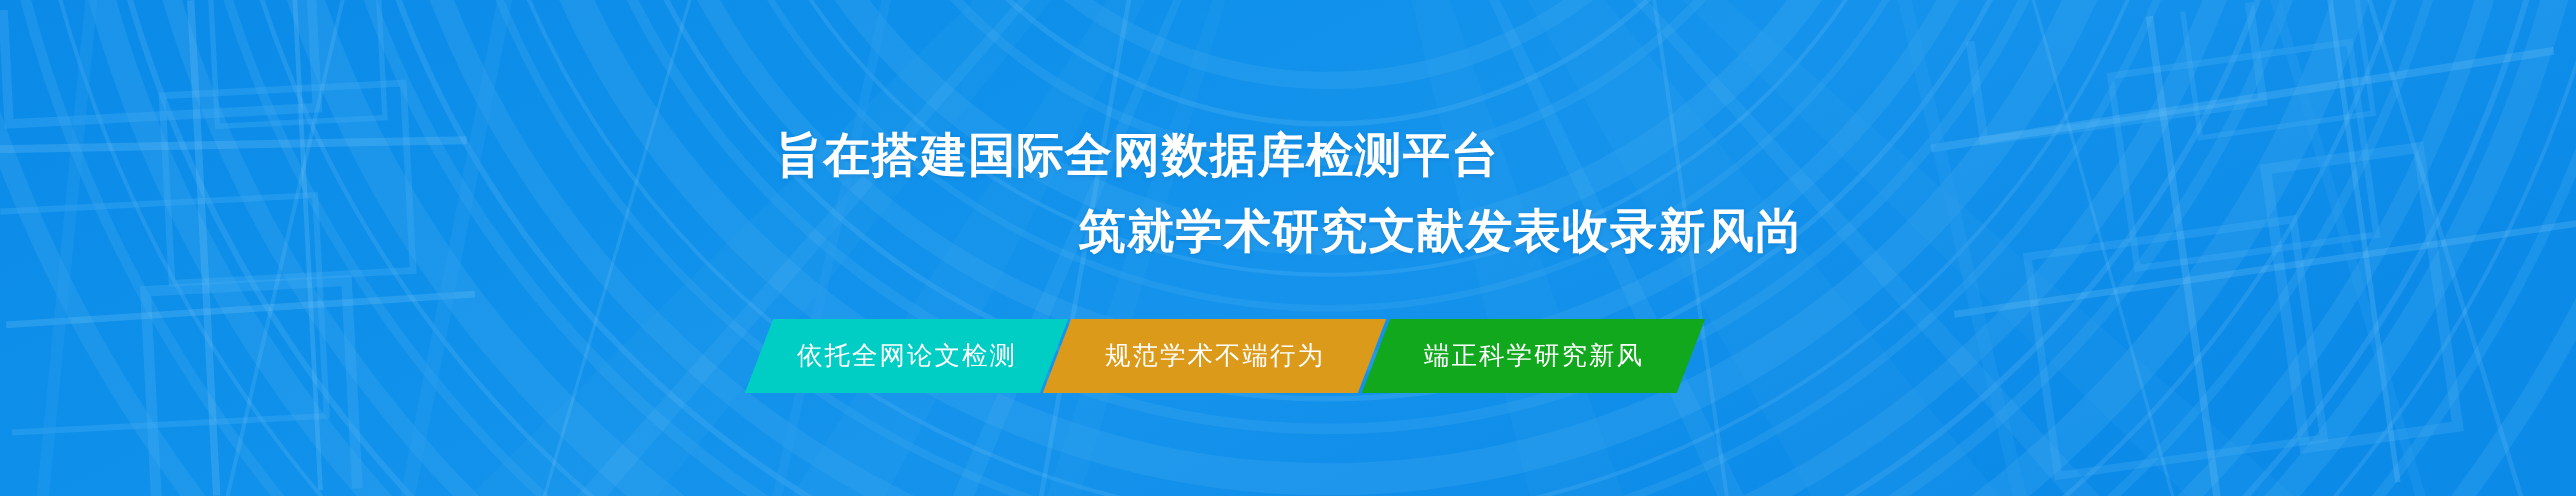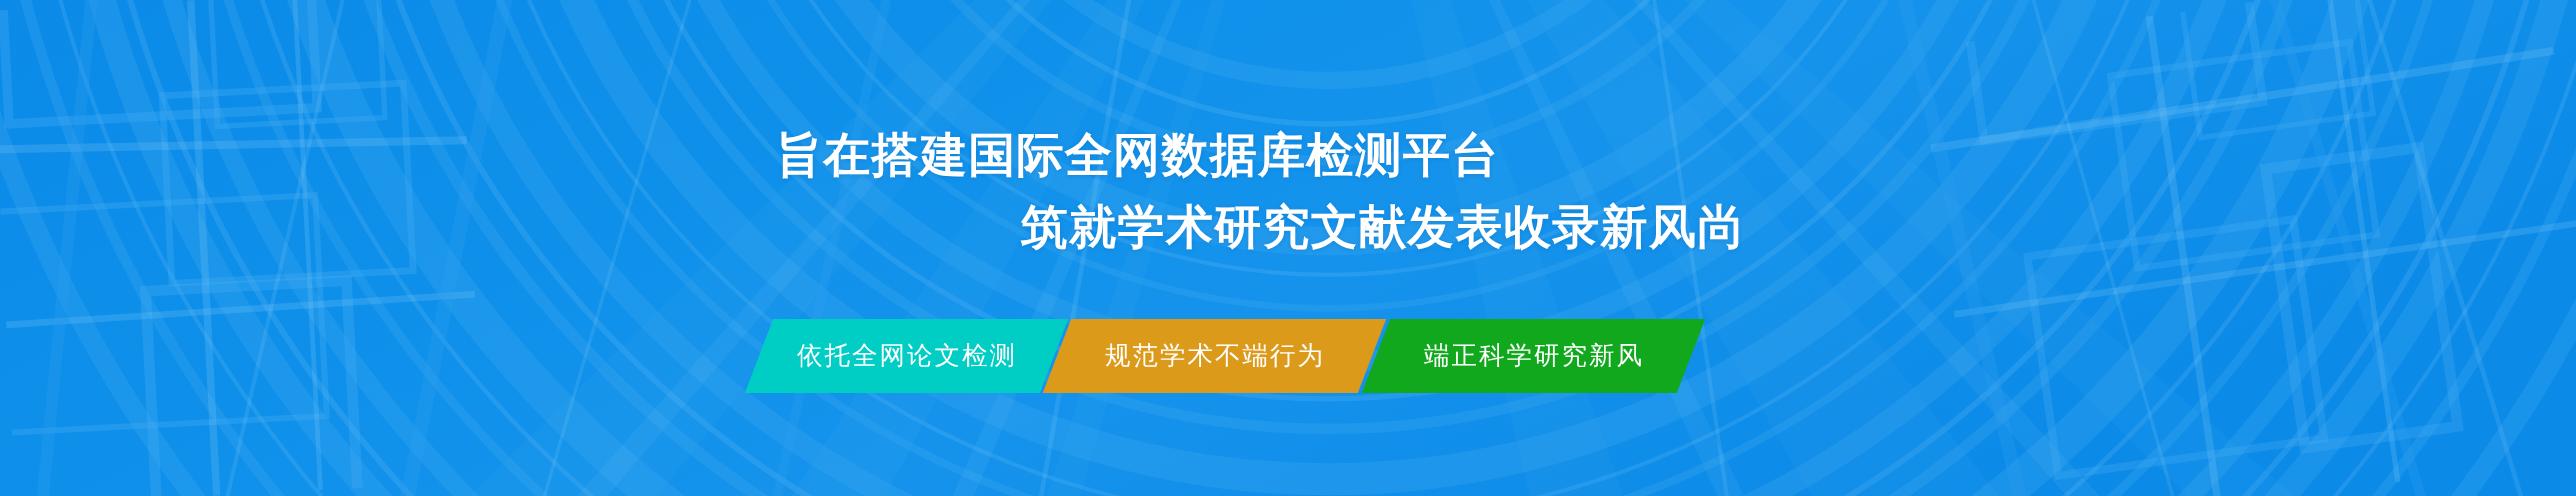--- a/index.html
+++ b/index.html
@@ -45,21 +45,21 @@
     position:absolute;
     color:#ffffff;
     font-size:47px;
     line-height:1;
     font-weight:700;
     letter-spacing:1.3px;
     white-space:nowrap;
     text-shadow:0 1.3px 4px rgba(0,60,120,.18);
   }
   .headline-line.l1{ left:775px; top:131px; }
-  .headline-line.l2{ left:1021px; top:207px;font-family:Liberation Mono, monospace; }
+  .headline-line.l2{ left:1079px; top:207px; }
 
   
   .tag-row{
     position:absolute;
     left:759px;
     top:319px;
     height:74px;
     display:flex;
     align-items:stretch;
   }

